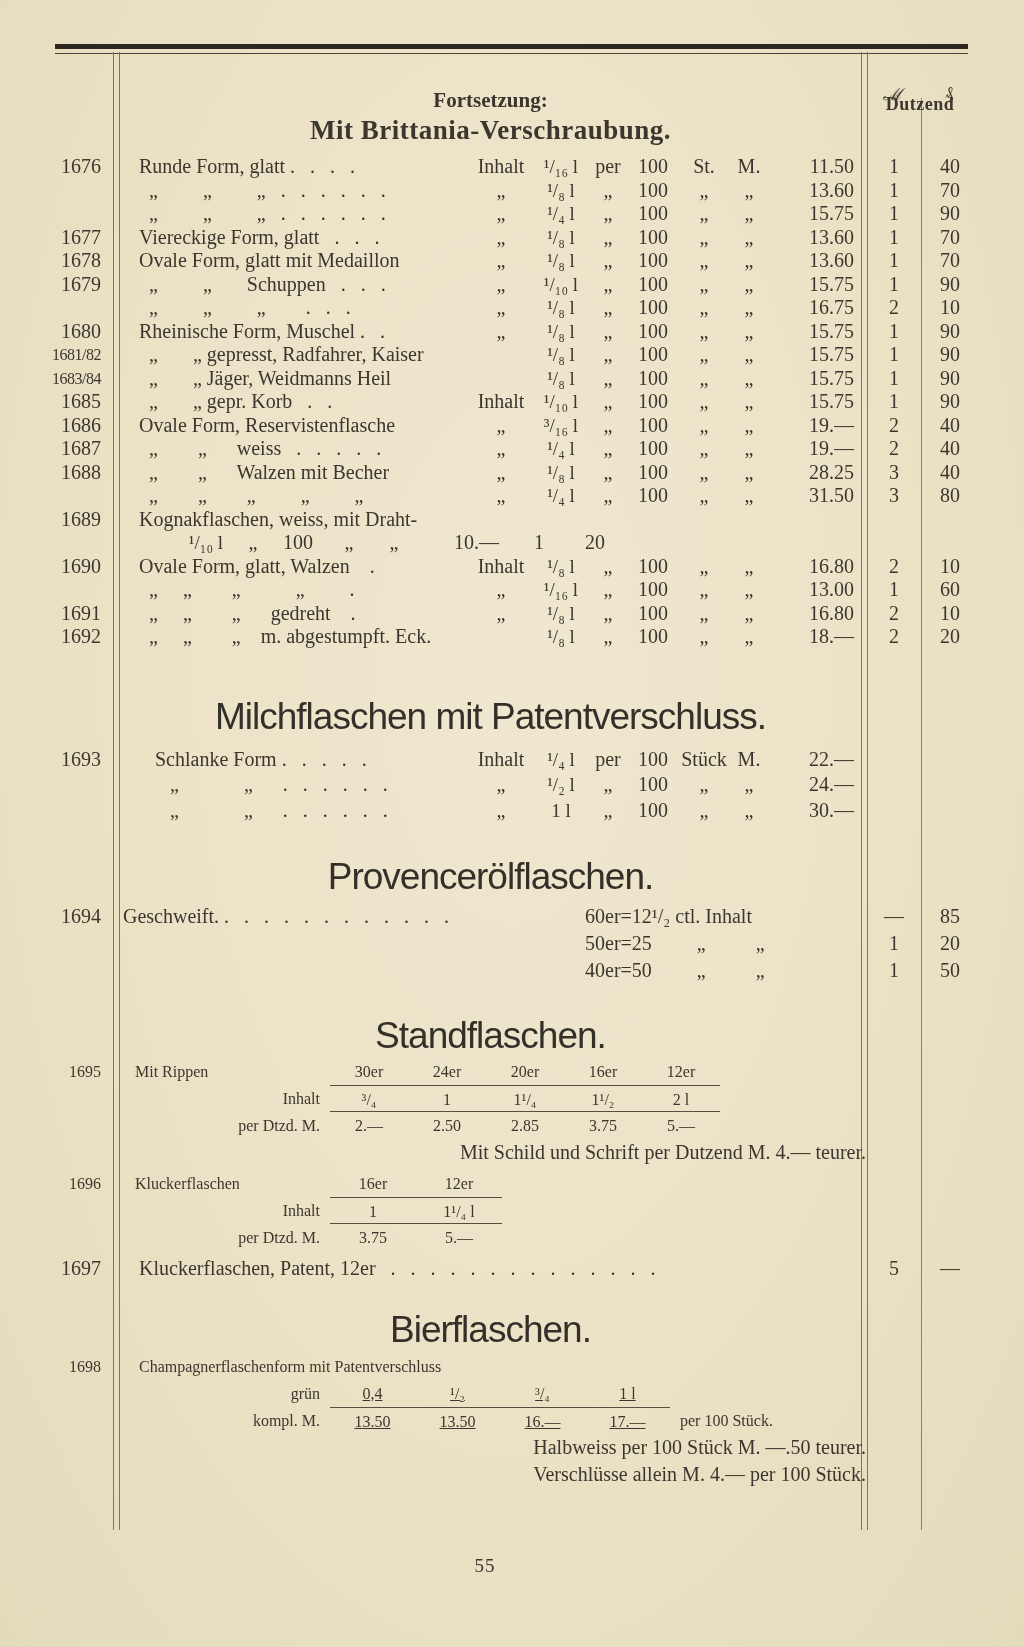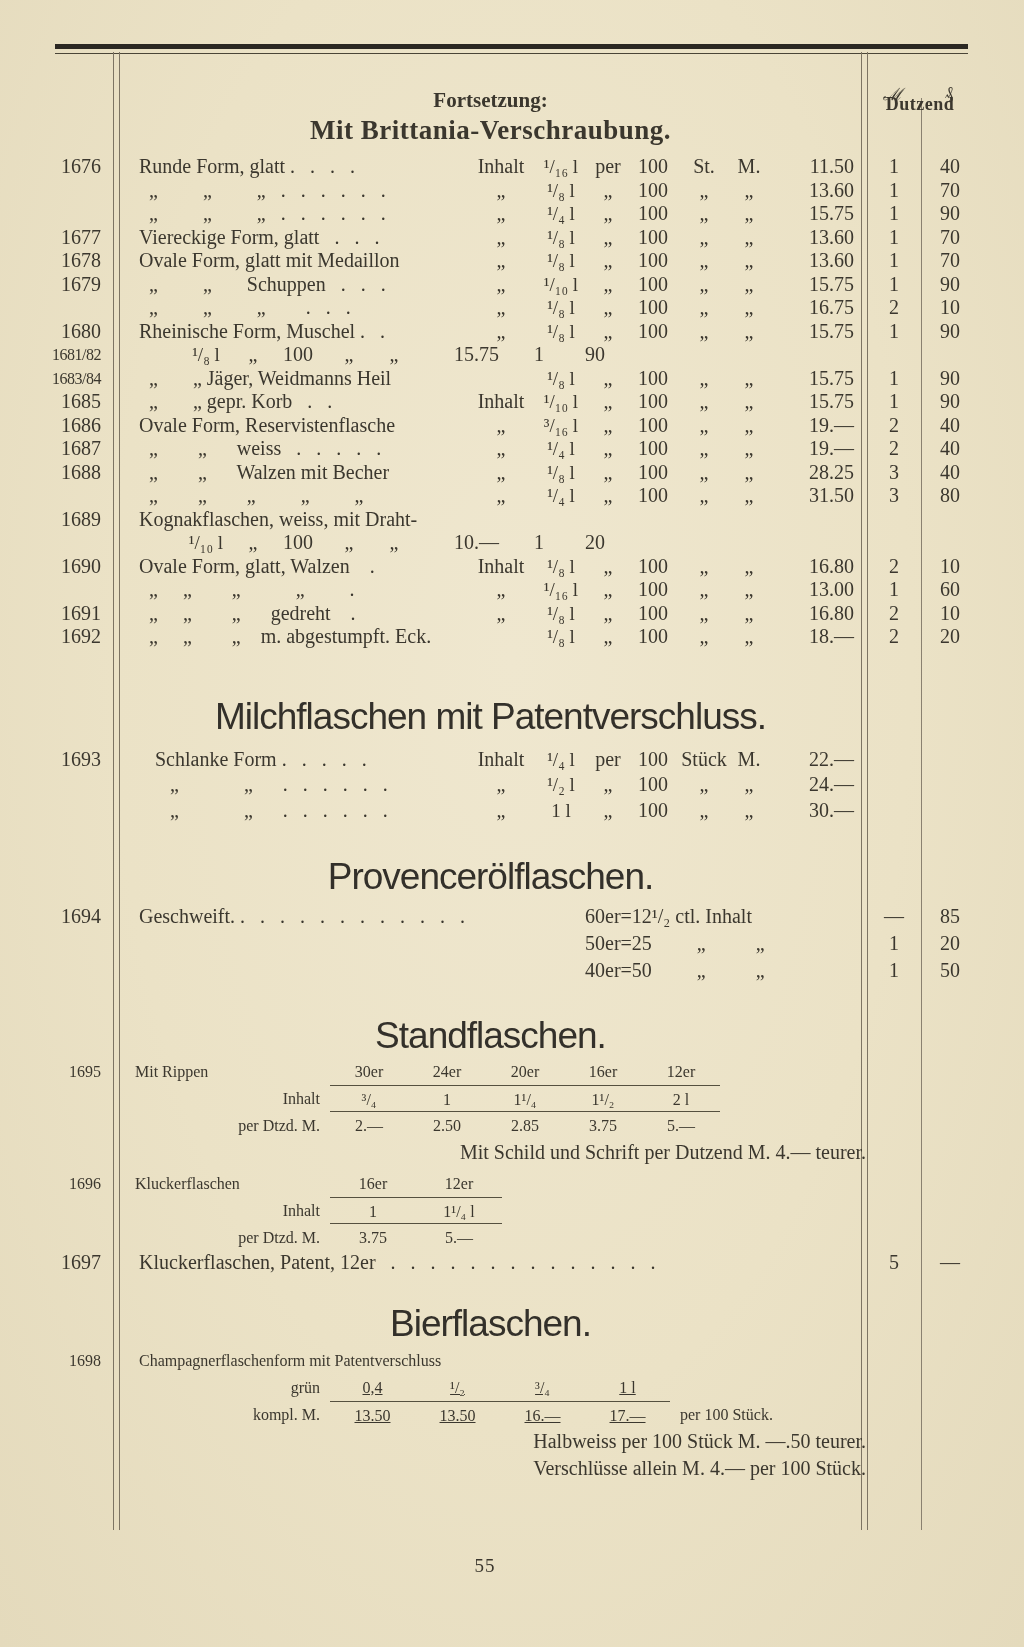--- a/index.html
+++ b/index.html
@@ -46,38 +46,38 @@
   .c-m{width:56px; text-align:center; flex:none;}
   .c-pf{width:56px; text-align:center; flex:none;}
   #brit-rows > .r:nth-child(9) .c-no, #brit-rows > .r:nth-child(10) .c-no{font-size:16px; letter-spacing:-0.5px;}
   .milk-rows .r{height:25.5px; line-height:25.5px;}
   .milk-rows .c-d{padding-left:40px;}
   #h-milch{margin-top:44px; height:48px; line-height:48px; margin-bottom:6px;}
   #h-prov{margin-top:32px; height:44px; line-height:44px; margin-bottom:4px;}
   #h-stand{margin-top:30px; height:44px; line-height:44px;}
   #h-bier{margin-top:26px; height:46px; line-height:46px;}
   .prov-rows .r{height:27px; line-height:27px;}
-  .c-d2{width:470px; padding-left:24px; box-sizing:border-box; white-space:pre; flex:none;}
+  .c-d2{width:470px; padding-left:8px; box-sizing:border-box; white-space:pre; flex:none;}
   .c-w{width:281px; white-space:pre; flex:none;}
   
   .sr{display:flex; height:27px; line-height:27px; font-size:16px;}
   .s-no{width:70px; text-align:right; padding-right:14px; box-sizing:border-box; flex:none;}
   .s-label{width:215px; box-sizing:border-box; flex:none;}
   .s-label.left{padding-left:20px;}
   .s-label.right{text-align:right; padding-right:10px;}
   .s-vals{display:flex; flex:none;}
   .s-vals.ruled{border-top:1.6px solid #55503f; border-bottom:1.6px solid #55503f; box-sizing:border-box;}
   .s-vals.topline{border-top:1.6px solid #55503f; box-sizing:border-box;}
   .s-v{width:78px; text-align:center; flex:none;}
   .s-v2{width:86px; text-align:center; flex:none;}
   .b-v{width:85px; text-align:center; flex:none;text-decoration:underline;}
   .s-after{padding-left:10px; white-space:pre;}
   .note{margin-left:70px; width:751px; text-align:right; font-size:20px; height:27px; line-height:27px;}
   .k2{margin-top:4px;}
-  .r1697{}
+  .r1697{margin-top:6px;}
   .page-no{position:absolute; left:45px; top:1555px; width:880px; text-align:center; font-size:19px; letter-spacing:1px;}
 </style>
 </head>
 <body>
 
 <div class="page">
 
   <div class="top-rule"></div>
   <div class="vr double" id="vr-left"></div>
   <div class="vr double" id="vr-right"></div>
@@ -200,20 +200,21 @@
     <div class="c-q">100</div>
     <div class="c-a">„</div>
     <div class="c-b">„</div>
     <div class="c-pr">15.75</div>
     <div class="c-m">1</div>
     <div class="c-pf">90</div>
   </div>
 
   <div class="r">
     <div class="c-no">1681/82</div>
+    <div class="c-d">  „       „ gepresst, Radfahrer, Kaiser</div>
     <div class="c-i"></div>
     <div class="c-f">¹/₈ l</div>
     <div class="c-p">„</div>
     <div class="c-q">100</div>
     <div class="c-a">„</div>
     <div class="c-b">„</div>
     <div class="c-pr">15.75</div>
     <div class="c-m">1</div>
     <div class="c-pf">90</div>
   </div>

